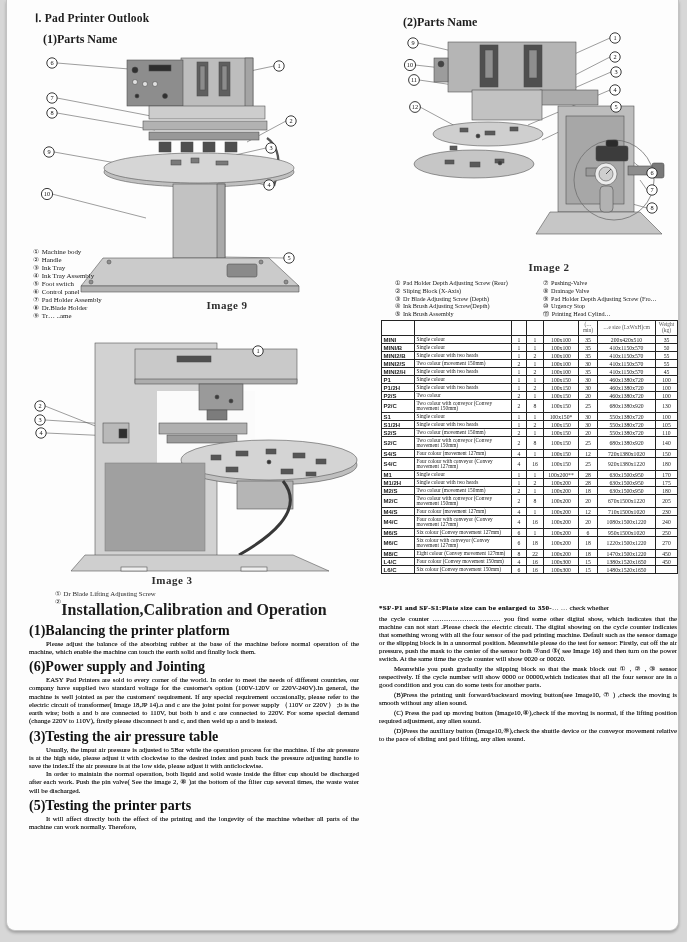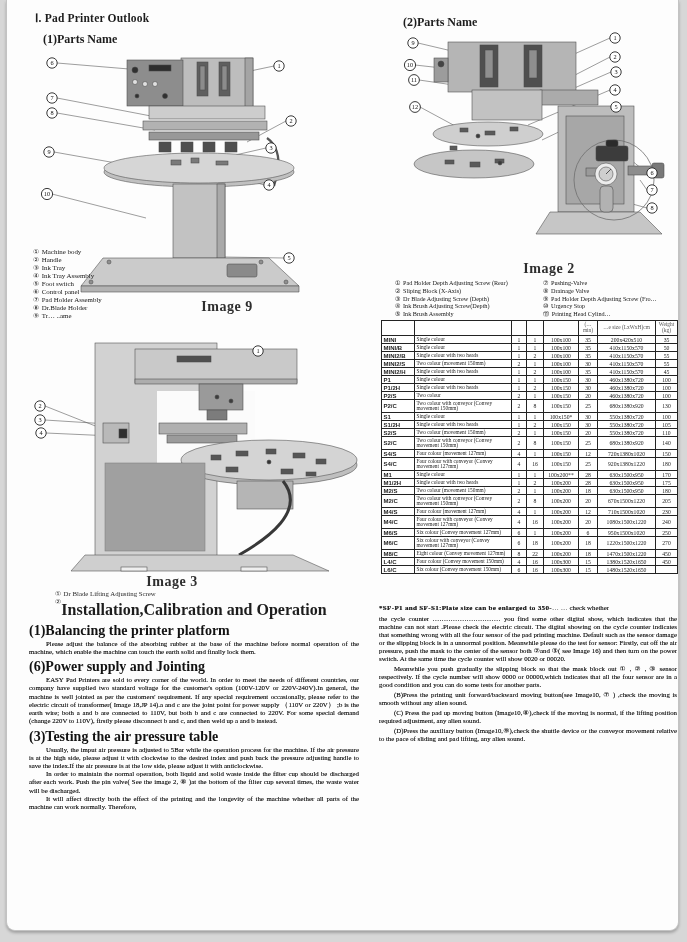--- a/index.html
+++ b/index.html
@@ -4,21 +4,21 @@
 <style>
   html,body{margin:0;padding:0;background:#d7d7d7;}
   .canvas{position:relative;width:687px;height:942px;background:#d7d7d7;overflow:hidden;
           font-family:"Liberation Serif",serif;color:#1d1d1d;}
   .page{position:absolute;left:6px;top:0;width:671px;height:930px;background:#fdfdfd;
         border:1px solid #c3c3c3;border-top:none;border-radius:0 0 9px 9px;
         box-shadow:0 2px 3px rgba(0,0,0,.25);overflow:hidden;}
   .abs{position:absolute;}
   .doc-title{font-size:11.5px;font-weight:bold;letter-spacing:.2px;}
   .sec-label{font-size:12px;font-weight:bold;}
-  .img-caption{font-size:14px;font-weight:bold;color:#2e2e2e;text-align:center;letter-spacing:.5px;}
+  .img-caption{font-size:11px;font-weight:bold;color:#2e2e2e;text-align:center;letter-spacing:.5px;}
   .plist{font-size:6.9px;line-height:7.95px;color:#161616;}
   .plist .pitem{white-space:nowrap;}
   .pnum{margin-right:2.5px;}
   svg{display:block;}
   svg .co{font:6.3px "Liberation Serif",serif;fill:#101010;text-anchor:middle;}
   svg .cc{fill:#ffffff;stroke:#232323;stroke-width:0.9;}
   svg .ll{stroke:#5c5c5c;stroke-width:0.6;}
   .mach{stroke:#4a4a4a;stroke-width:0.55;}
   
   .spec{border-collapse:collapse;table-layout:fixed;background:#fff;}
@@ -216,20 +216,21 @@
         <div>
           <h4>(3)Testing the air pressure table</h4>
           <p>Usually, the imput air pressure is adjusted to 5Bar while the operation process for the machine. If the air pressure is at the high side, please adjust it with clockwise to the desired index  and push back the pressure adjusting handle to save the index.If the air pressure is at the low side, please adjust it with anticlockwise.</p>
         </div>
 
         <div>
           <p>In order to maintain the normal operation, both liquid and solid waste inside the filter cup should be discharged after each work. Push the pin valve( See the image 2, ⑧ )at  the bottom of the filter cup several times, the waste water will be discharged.</p>
         </div>
 
         <div>
+          <h4>(5)Testing the printer parts</h4>
           <p>It will affect directly both the effect of the printing and the longevity of the machine whether all parts of the machine can work normally. Therefore,</p>
         </div>
       </div>
   </div>
 
   <div class="abs sec-label" style="left:396px;top:15px;">(2)Parts Name</div>
 
   <div class="abs" style="left:383px;top:28px;width:292px;height:238px;">
    <svg viewBox="0 0 292 238" width="292" height="238">
     <g>

